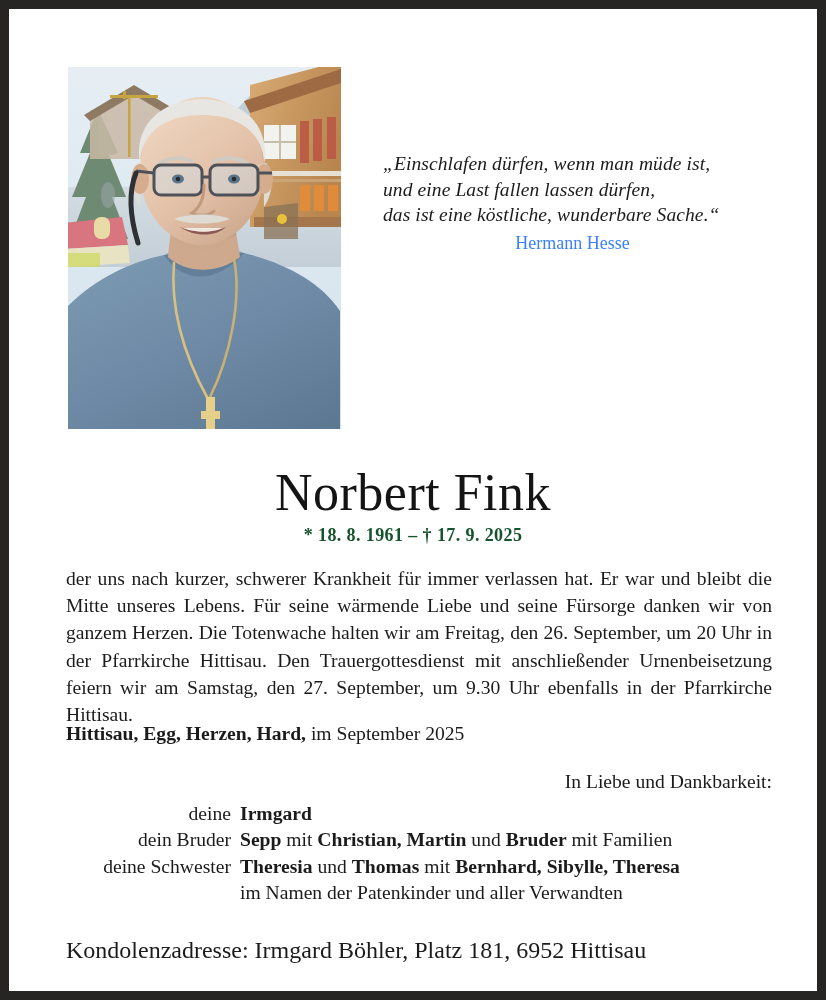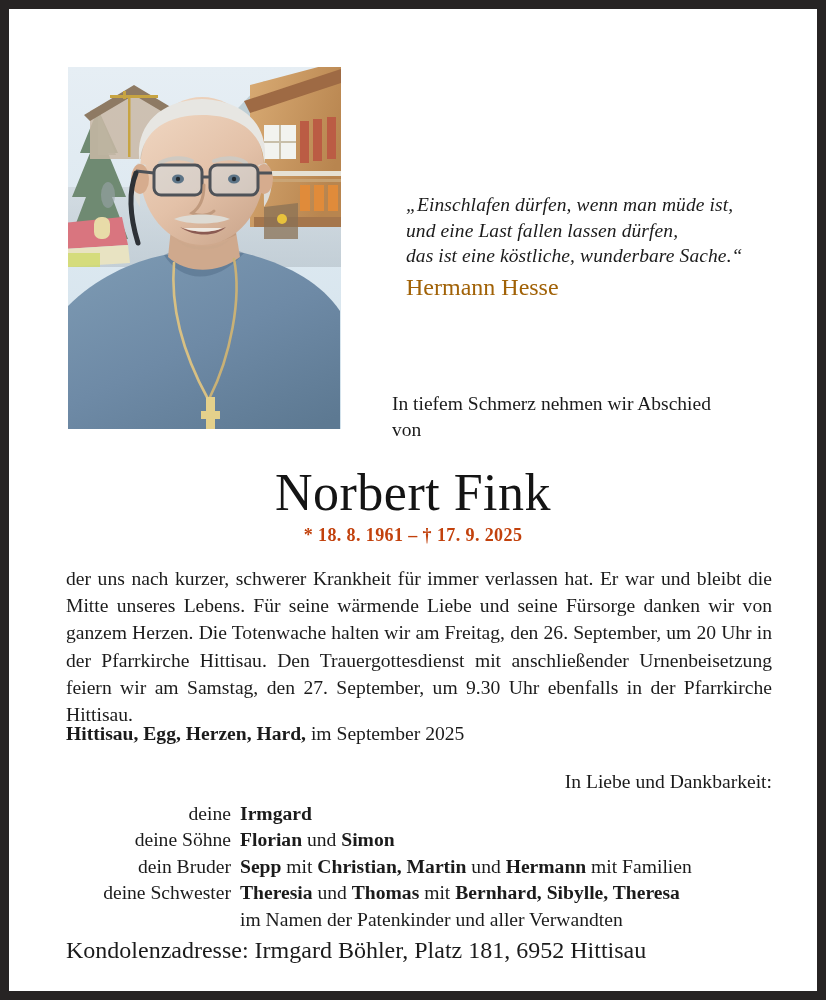--- a/index.html
+++ b/index.html
@@ -39,40 +39,39 @@
     width: 273px;
     height: 362px;
     overflow: hidden;
     background: #dfe7ee;
   }
   .photo svg { display: block; width: 100%; height: 100%; }
 
   
   .quote-block {
     position: absolute;
-    left: 397px;
+    left: 374px;
     top: 142px;
     width: 385px;
-    margin-top: 41px;
   }
   .quote-line {
     font-style: italic;
     font-size: 19.5px;
     line-height: 25.5px;
     color: #1b1b1b;
     white-space: pre;
     letter-spacing: 0.1px;
   }
   .quote-line.indent { padding-left: 6px; }
   .quote-author {
     margin-top: 5px;
-    text-align: left;
-    font-size: 24px;
+    text-align: center;
+    font-size: 18px;
     font-style: normal;
-    color: #a16207;
+    color: #3b82f6;
     padding-right: 6px;
   }
 
   
   .leadin {
     position: absolute;
     left: 383px;
     top: 382px;
     width: 385px;
     font-size: 19.5px;
@@ -93,21 +92,21 @@
     line-height: 58px;
     font-weight: 400;
     letter-spacing: 0.5px;
     color: #141414;
   }
   .dates {
     margin-top: 3px;
     font-size: 18px;
     font-weight: 700;
     letter-spacing: 0.4px;
-    color: #c2410c;
+    color: #14532d;
   }
 
   
   .body-text {
     position: absolute;
     left: 57px;
     top: 556px;
     width: 706px;
     font-size: 19.6px;
     line-height: 27.2px;
@@ -301,50 +300,42 @@
       </svg>
     </div>
 
     <div class="quote-block">
       <div class="quote-line">„Einschlafen dürfen, wenn man müde ist,</div>
       <div class="quote-line">und eine Last fallen lassen dürfen,</div>
       <div class="quote-line">das ist eine köstliche, wunderbare Sache.“</div>
       <div class="quote-author">Hermann Hesse</div>
     </div>
 
-    <div class="leadin">
-      <div>In tiefem Schmerz nehmen wir Abschied</div>
-      <div>von</div>
-    </div>
 
     <div class="name-block">
       <div class="name">Norbert Fink</div>
       <div class="dates">* 18. 8. 1961 – † 17. 9. 2025</div>
     </div>
 
     <div class="body-text">der uns nach kurzer, schwerer Krankheit für immer verlassen hat. Er war und bleibt die Mitte unseres Lebens. Für seine wärmende Liebe und seine Fürsorge danken wir von ganzem Herzen. Die Totenwache halten wir am Freitag, den 26. September, um 20 Uhr in der Pfarrkirche Hittisau. Den Trauergottesdienst mit anschließender Urnenbeisetzung feiern wir am Samstag, den 27. September, um 9.30 Uhr ebenfalls in der Pfarrkirche Hittisau.</div>
 
     <div class="places">
       <b>Hittisau, Egg, Herzen, Hard,</b><span> im September 2025</span>
     </div>
 
     <div class="family">
       <div class="family-head">In Liebe und Dankbarkeit:</div>
 
       <div class="fam-row">
         <span class="fam-rel">deine</span>
         <span class="fam-names"><b>Irmgard</b></span>
       </div>
       <div class="fam-row">
-        <span class="fam-rel">deine Söhne</span>
-        <span class="fam-names"><b>Florian</b> und <b>Simon</b></span>
-      </div>
-      <div class="fam-row">
         <span class="fam-rel">dein Bruder</span>
-        <span class="fam-names"><b>Sepp</b> mit <b>Christian, Martin</b> und <b>Hermann</b> mit Familien</span>
+        <span class="fam-names"><b>Sepp</b> mit <b>Christian, Martin</b> und <b>Bruder</b> mit Familien</span>
       </div>
       <div class="fam-row">
         <span class="fam-rel">deine Schwester</span>
         <span class="fam-names"><b>Theresia</b> und <b>Thomas</b> mit <b>Bernhard, Sibylle, Theresa</b></span>
       </div>
 
       <div class="fam-foot">im Namen der Patenkinder und aller Verwandten</div>
     </div>
 
     <div class="condolence">Kondolenzadresse: Irmgard Böhler, Platz 181, 6952 Hittisau</div>

